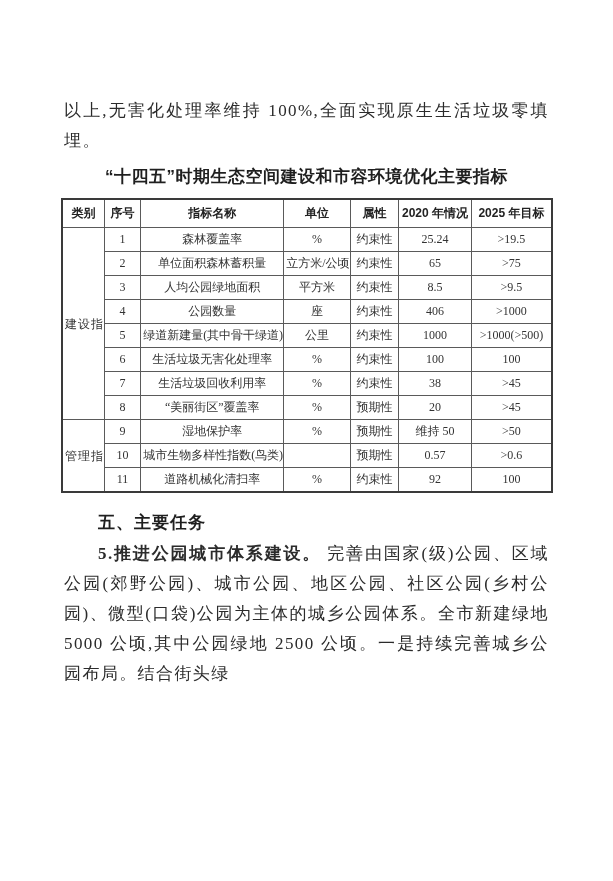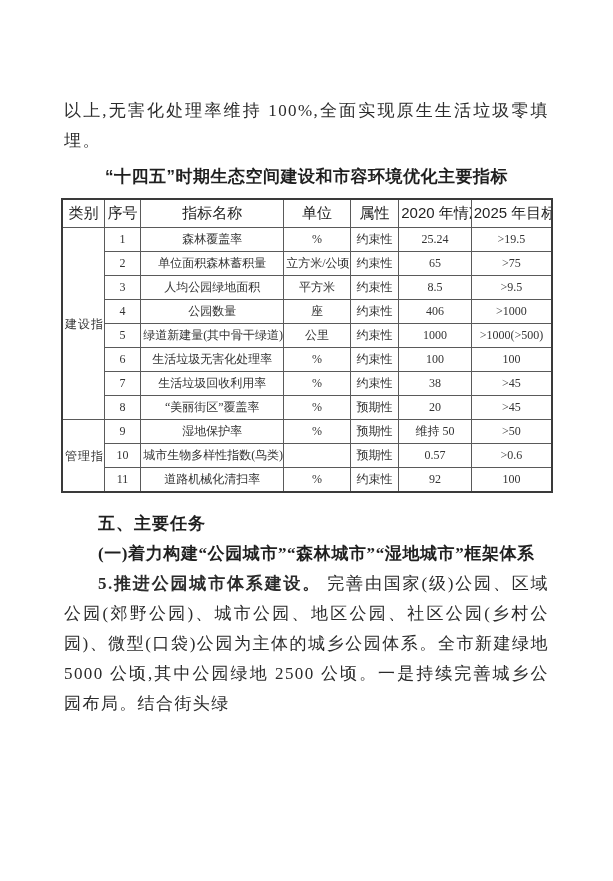--- a/index.html
+++ b/index.html
@@ -45,22 +45,22 @@
     border:1px solid #5a5a5a;
     text-align:center;
     vertical-align:middle;
     padding:2px 2px;
     height:19px;
     white-space:nowrap;
     overflow:hidden;
   }
   table.indicators{border:2px solid #3a3a3a;}
   table.indicators th{
-    font-weight:400;
-    font-size:15px;
+    font-weight:700;
+    font-size:12px;
     color:#222;
     height:23px;
     font-family:"Liberation Sans","DejaVu Sans",sans-serif;
   }
   .w-cat{width:42px;} .w-no{width:36px;} .w-name{width:142px;}
   .w-unit{width:66px;} .w-attr{width:48px;} .w-2020{width:72px;} .w-2025{width:80px;}
   td.c-name{text-align:left;padding-left:6px;}
   td.c-cat{
     white-space:normal;
     line-height:16px;
@@ -68,21 +68,21 @@
     padding:0 6px;
   }
   .section-heading{
     margin:16px 0 0 0;
     font-size:17px;
     font-weight:700;
     line-height:30px;
     text-indent:2em;
     letter-spacing:1px;
     color:#1f1f1f;
-    font-family:Liberation Sans, sans-serif;
+    font-family:Liberation Mono, monospace;
   }
   .sub-heading{
     margin:0;
     font-size:17px;
     font-weight:700;
     line-height:30px;
     text-indent:2em;
     letter-spacing:0.6px;
     color:#1f1f1f;
   }
@@ -251,21 +251,20 @@
           <td class="c-unit">%</td>
           <td class="c-attr">约束性</td>
           <td class="c-2020">92</td>
           <td class="c-2025">100</td>
         </tr>
       </tbody>
   </table>
 
   <h4 class="section-heading">五、主要任务</h4>
 
-  <h5 class="sub-heading">(一)着力构建“公园城市”“森林城市”“湿地城市”框架体系</h5>
 
 
   <p class="body-para indent"><span class="lead-bold">5.推进公园城市体系建设。</span><span> 完善由国家(级)公园、区域公园(郊野公园)、城市公园、地区公园、社区公园(乡村公园)、微型(口袋)公园为主体的城乡公园体系。全市新建绿地 5000 公顷,其中公园绿地 2500 公顷。一是持续完善城乡公园布局。结合街头绿</span></p>
 
   <div class="watermark">
     <span class="wm-icon">
       <span class="small"></span>
         <span class="big"></span>
         <span class="dot"></span>
     </span>

